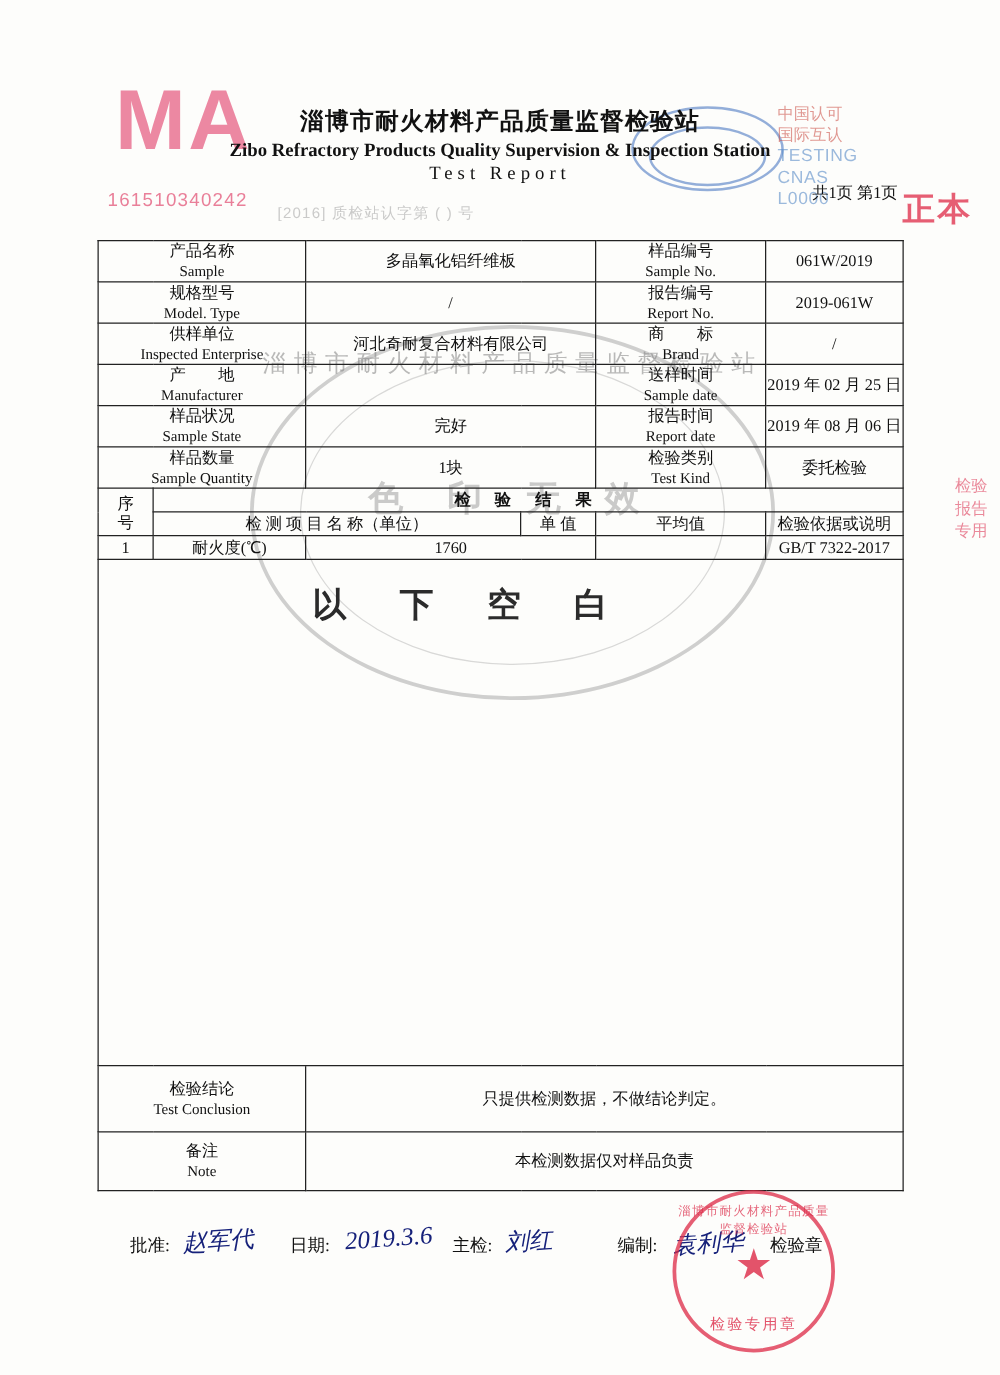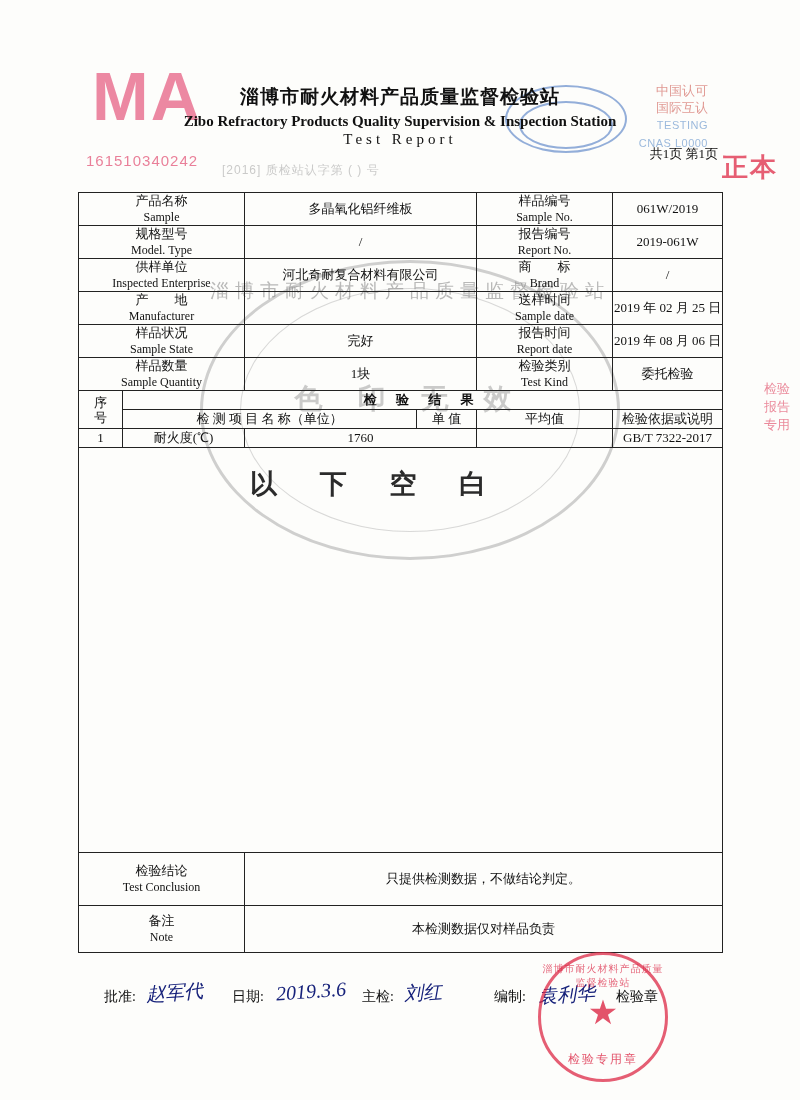--- a/index.html
+++ b/index.html
@@ -58,25 +58,25 @@
     font-size: 12px;
     color: rgba(160,160,160,0.55);
     letter-spacing: 1px;
   }
   .cnas-text {
     left: 622px; top: 82px;
     font-family: "Liberation Sans", sans-serif;
     font-size: 13px;
     color: rgba(200, 70, 60, 0.55);
     line-height: 17px;
-    text-align: right;
+    text-align: left;
     width: 86px;
   }
   .cnas-text .small {
-    font-size: 11px;
+    font-size: 14px;
     color: rgba(90,140,200,0.6);
     letter-spacing: 0.5px;
   }
   .zhengben {
     right: 22px; top: 150px;
     font-size: 26px;
     font-weight: bold;
     color: rgba(222, 40, 70, 0.75);
     letter-spacing: 2px;
   }

